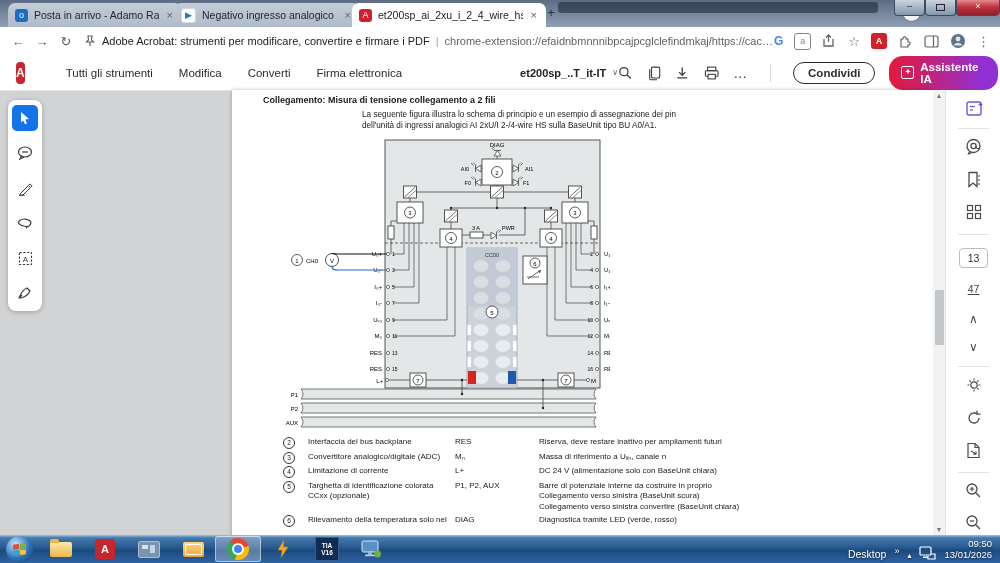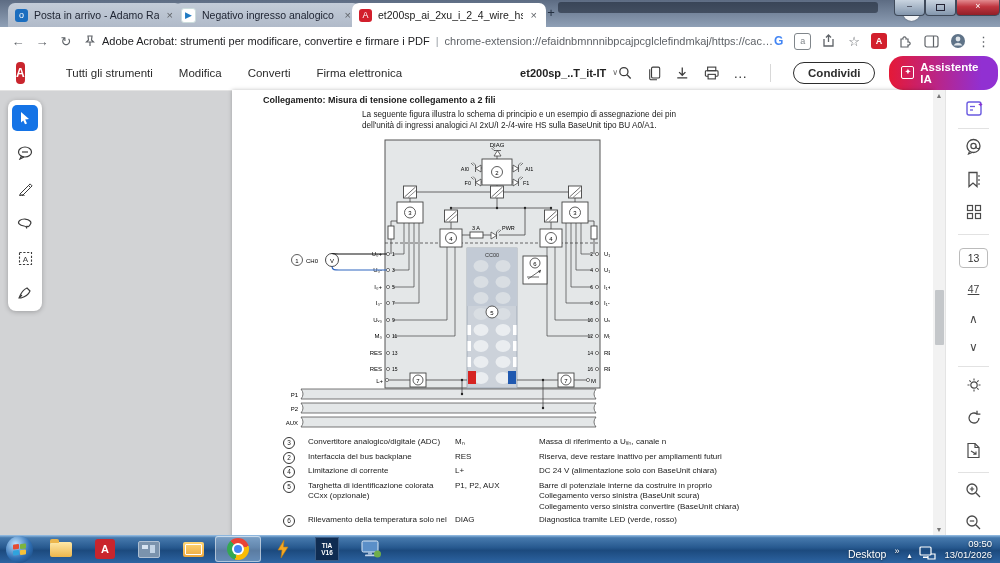--- a/index.html
+++ b/index.html
@@ -495,30 +495,30 @@
         <text x="21" y="124.5" font-size="6">CH0</text>
         <circle cx="47" cy="122" r="6.5" fill="#fff" stroke="#333" stroke-width="0.9"></circle>
         <text x="47" y="124.5" font-size="6" text-anchor="middle">V</text>
         <path d="M47 115.5 C47 116 50 116 54 116 H101.5" stroke="#111" stroke-width="1.2" fill="none"></path>
         <path d="M47 128.5 C47 132 50 132 54 132 H101.5" stroke="#2f66c0" stroke-width="1.2" fill="none"></path>
       </g>
     </svg>
 
     <div class="legend">
       <div class="leg-row">
+        <span class="leg-num"><span class="cnum">2</span></span>
+        <span class="leg-desc">Interfaccia del bus backplane</span>
+        <span class="leg-sym">RES</span>
+        <span class="leg-sdesc">Riserva, deve restare inattivo per ampliamenti futuri</span>
+      </div>
+      <div class="leg-row">
         <span class="leg-num"><span class="cnum">3</span></span>
         <span class="leg-desc">Convertitore analogico/digitale (ADC)</span>
         <span class="leg-sym">Mₙ</span>
         <span class="leg-sdesc">Massa di riferimento a Uᵥₙ, canale n</span>
-      </div>
-      <div class="leg-row">
-        <span class="leg-num"><span class="cnum">2</span></span>
-        <span class="leg-desc">Interfaccia del bus backplane</span>
-        <span class="leg-sym">RES</span>
-        <span class="leg-sdesc">Riserva, deve restare inattivo per ampliamenti futuri</span>
       </div>
       <div class="leg-row">
         <span class="leg-num"><span class="cnum">4</span></span>
         <span class="leg-desc">Limitazione di corrente</span>
         <span class="leg-sym">L+</span>
         <span class="leg-sdesc">DC 24 V (alimentazione solo con BaseUnit chiara)</span>
       </div>
       <div class="leg-row">
         <span class="leg-num"><span class="cnum">5</span></span>
         <span class="leg-desc">Targhetta di identificazione colorata

